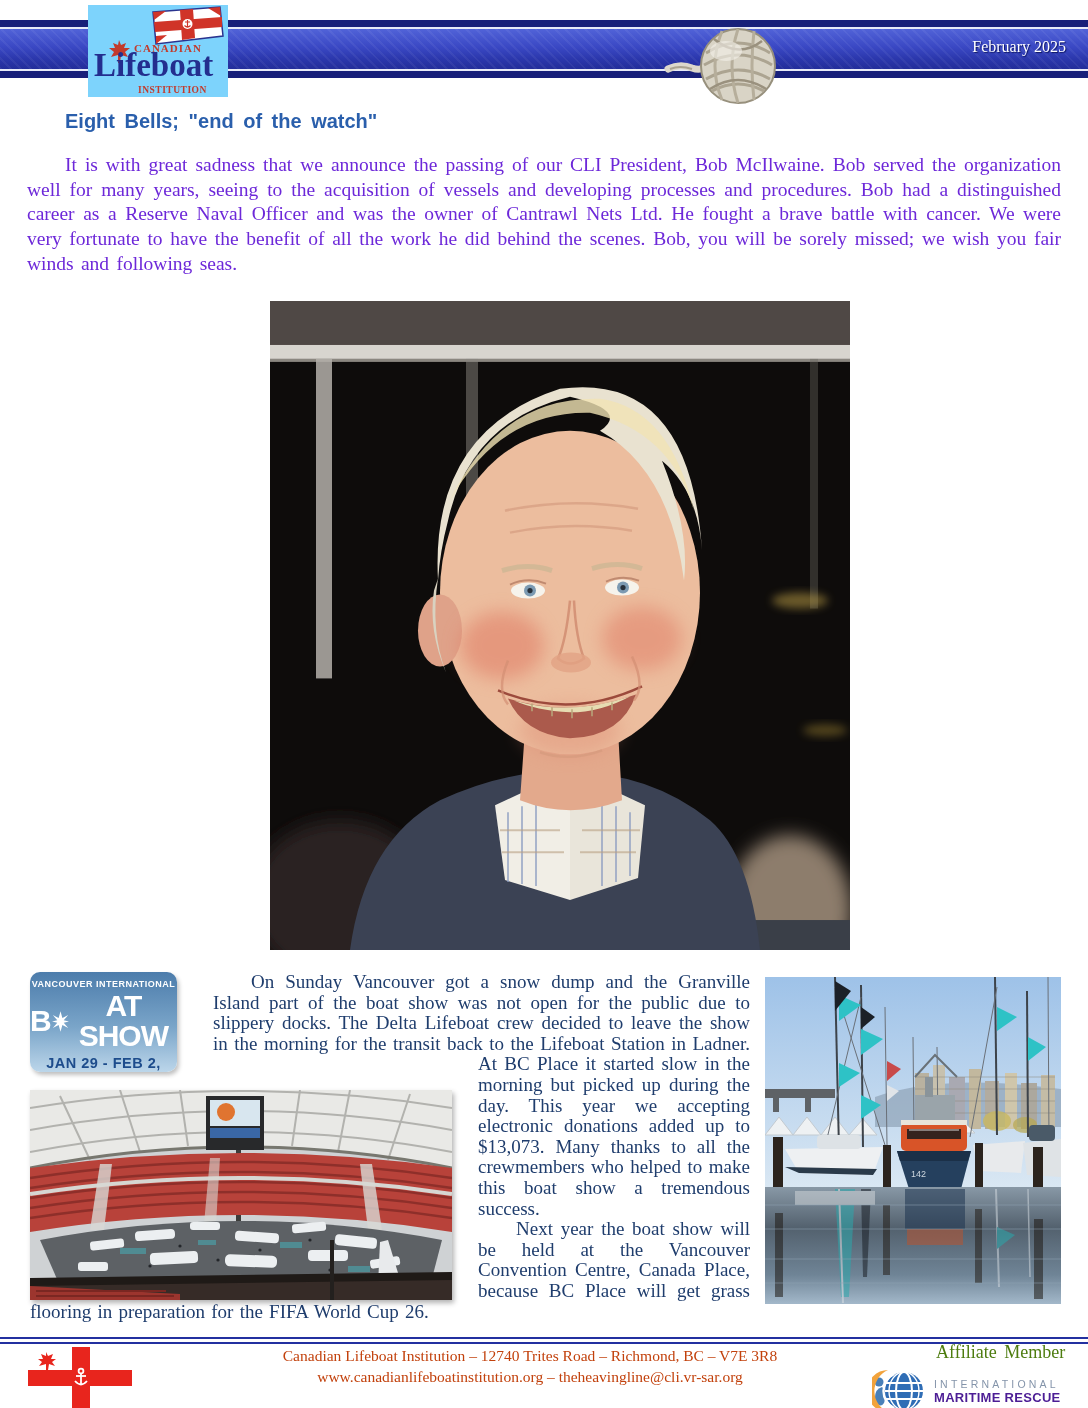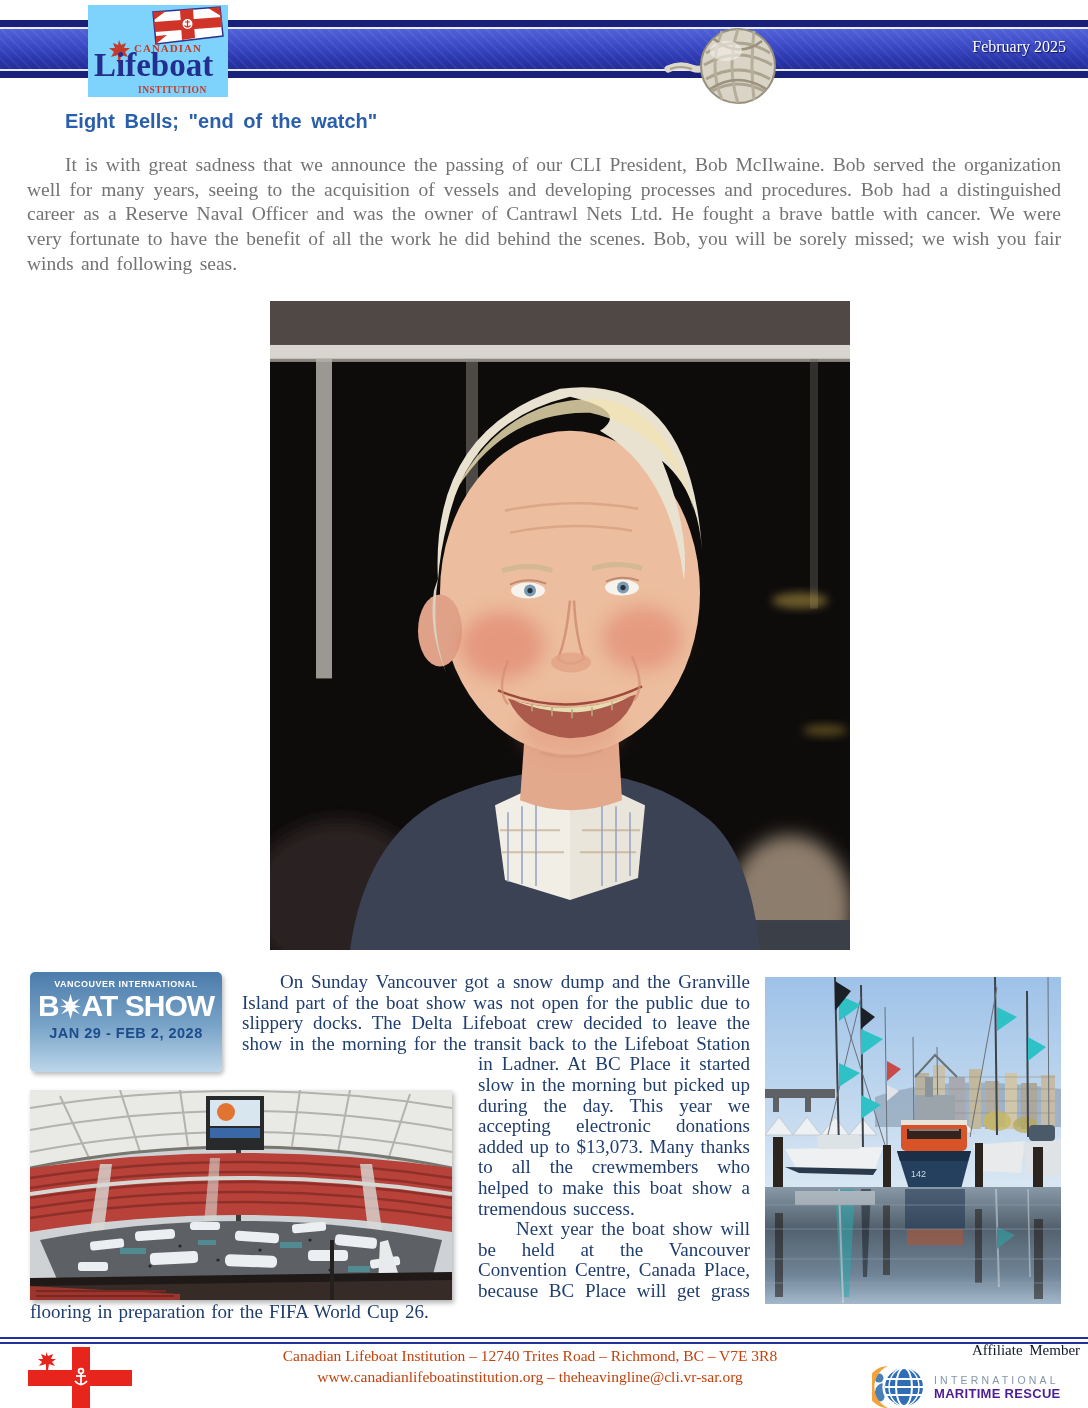--- a/index.html
+++ b/index.html
@@ -36,32 +36,32 @@
   .cli-flag{position:absolute;left:60px;top:0px;}
   .cli-leaf{position:absolute;left:20px;top:35px;}
   
   .obit-heading{
     position:absolute;left:65px;top:110px;
     font-family:"Liberation Sans","DejaVu Sans",sans-serif;font-weight:bold;font-size:20px;
     color:#2a5fac;word-spacing:4px;
   }
   .obit-body{
     position:absolute;left:27px;top:153px;width:1034px;
-    font-size:19.5px;line-height:24.7px;color:#737373;
+    font-size:19.5px;line-height:24.7px;color:#6d28d9;
     text-align:justify;text-indent:38px;word-spacing:2.5px;
   }
   .portrait{position:absolute;left:270px;top:301px;width:580px;height:649px;}
   
   .marina{position:absolute;left:765px;top:977px;width:296px;height:327px;}
   .bs-flow{position:absolute;left:30px;top:972px;width:720px;height:332px;}
   .bs-flow::after{content:"";display:block;clear:both;}
   .bs-logo{
-    float:left;width:192px;height:100px;margin-right:20px;margin-bottom:0;
+    float:left;width:147px;height:100px;margin-right:36px;margin-bottom:0;
     background:linear-gradient(180deg,#4c7cab 0%,#7aa5c9 55%,#bcd6ea 100%);
-    border-radius:5px;box-shadow:2px 3px 4px rgba(0,0,0,.25);
+    border-radius:10px;box-shadow:2px 3px 4px rgba(0,0,0,.25);
     text-align:center;font-family:"Liberation Sans","DejaVu Sans",sans-serif;overflow:hidden;
   }
   .bs-logo .l1{margin-top:7px;font-size:9px;font-weight:bold;color:#ffffff;letter-spacing:.5px;}
   .bs-logo .l2{display:flex;align-items:center;justify-content:center;gap:1px;
     font-size:30px;font-weight:bold;color:#ffffff;line-height:30px;margin-top:2px;
     font-stretch:condensed;letter-spacing:-1px;}
   .bs-logo .l3{font-size:14.5px;font-weight:bold;color:#1d4c8c;margin-top:4px;letter-spacing:.5px;}
   .stadium{float:left;clear:left;width:422px;height:210px;margin-top:18px;margin-right:26px;
     box-shadow:2px 3px 5px rgba(0,0,0,.3);}
   .bs-flow p{
@@ -69,21 +69,21 @@
     text-align:justify;text-indent:38px;word-spacing:1.5px;
   }
   
   .foot-rule{position:absolute;left:0;top:1337px;width:1088px;height:3px;background:#ffffff;
     border-top:2px solid #2330a0;border-bottom:2px solid #2330a0;}
   .foot-flag{position:absolute;left:28px;top:1347px;}
   .foot-center{position:absolute;left:250px;top:1345px;width:560px;text-align:center;
     color:#c2410c;font-size:15.5px;line-height:21px;}
   .foot-right{position:absolute;left:872px;top:1342px;width:210px;
     font-family:"Liberation Serif",serif;}
-  .foot-right .aff{margin-left:100px;font-size:15px;color:#0f172a;word-spacing:3px;}
+  .foot-right .aff{margin-left:64px;font-size:18px;color:#4d7c0f;word-spacing:3px;}
   .imr-row{display:flex;align-items:center;margin-top:2px;}
   .imr-text{margin-left:8px;font-family:"Liberation Sans","DejaVu Sans",sans-serif;}
   .imr-top{font-size:10.5px;letter-spacing:3.2px;color:#8494aa;}
   .imr-bottom{font-size:13px;font-weight:bold;color:#4c1d95;letter-spacing:.3px;}
 </style>
 </head>
 <body>
 
 <div class="banner">
   <div class="stripe"></div>

